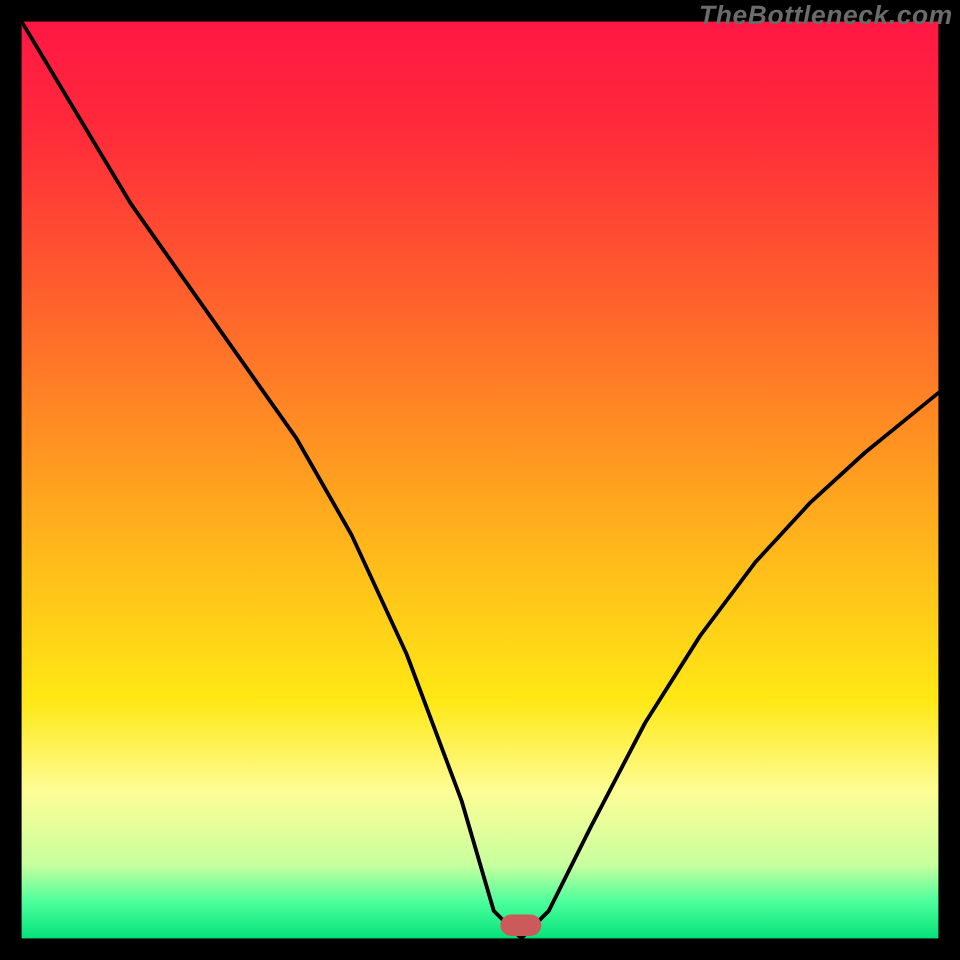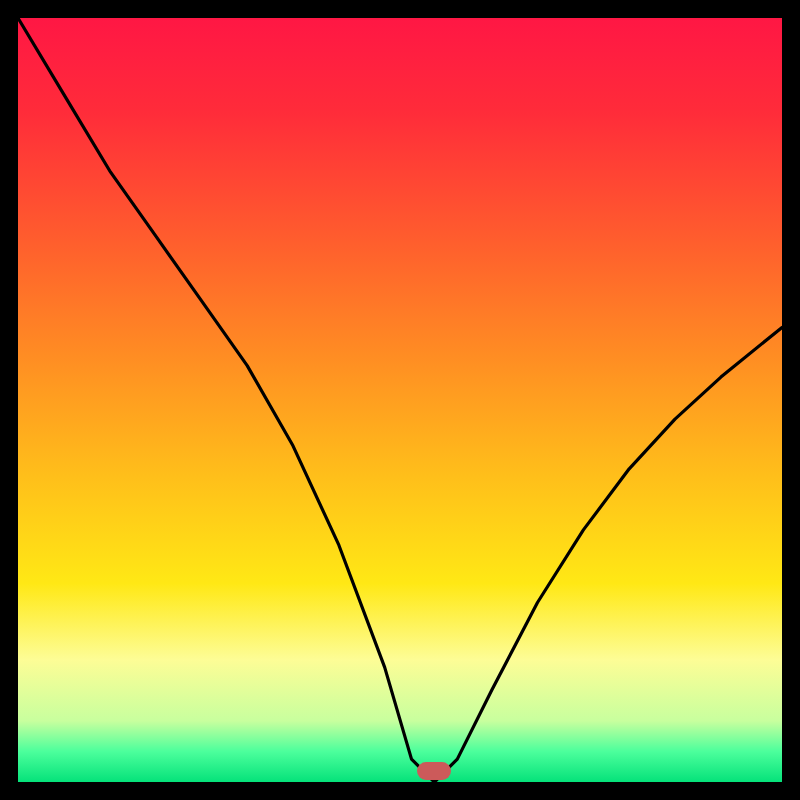--- a/index.html
+++ b/index.html
@@ -27,13 +27,14 @@
 
 <div class="frame">
   <div class="plot"></div>
 
   <svg class="curve" viewBox="0 0 764 764">
     <path d="M0.0 0.0 L45.8 76.4 L91.7 152.8 L137.5 217.7 L183.4 282.7 L229.2 347.6 L275.0 427.8 L320.9 527.2 L366.7 649.4 L393.5 741.1 L416.4 764.0 L439.3 741.1 L473.7 672.3 L519.5 584.5 L565.4 511.9 L611.2 450.8 L657.0 401.1 L702.9 359.1 L764.0 309.4"></path>
   </svg>
 
   <div class="marker" style="left: 417.38px; top: 761.54px;"></div>
 
+  <div class="watermark">TheBottleneck.com</div>
 </div>
 
 </body></html>

